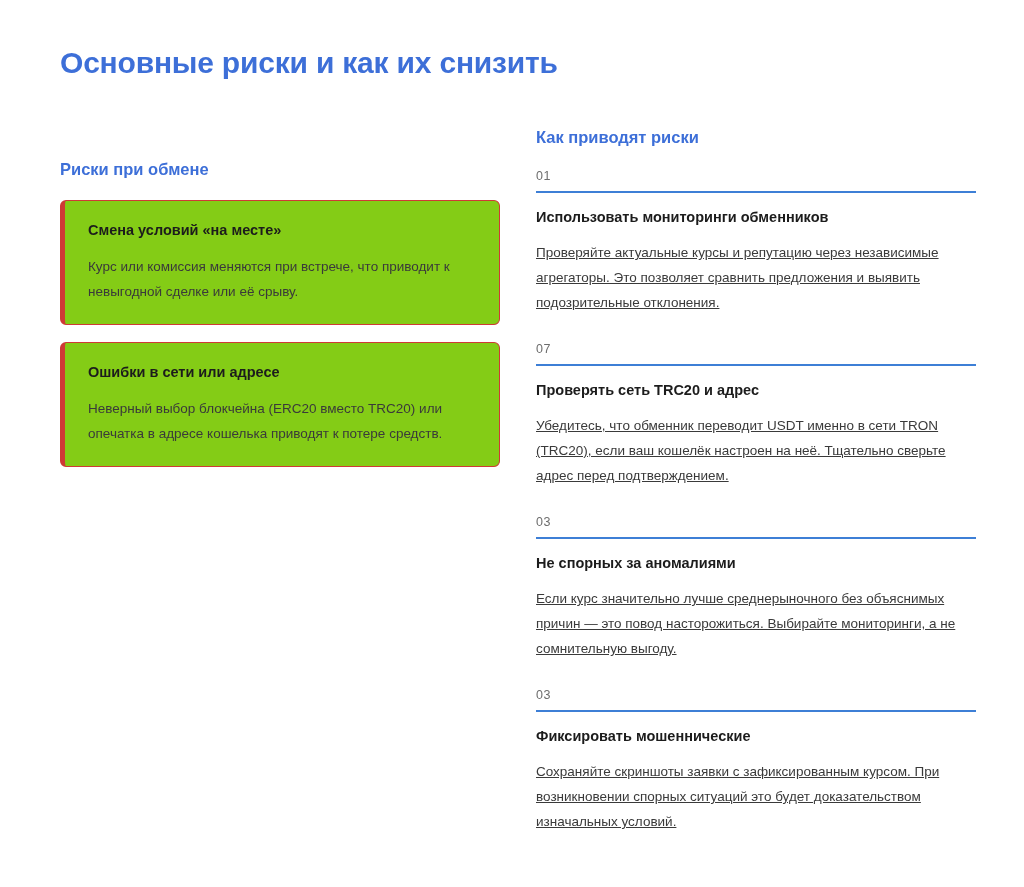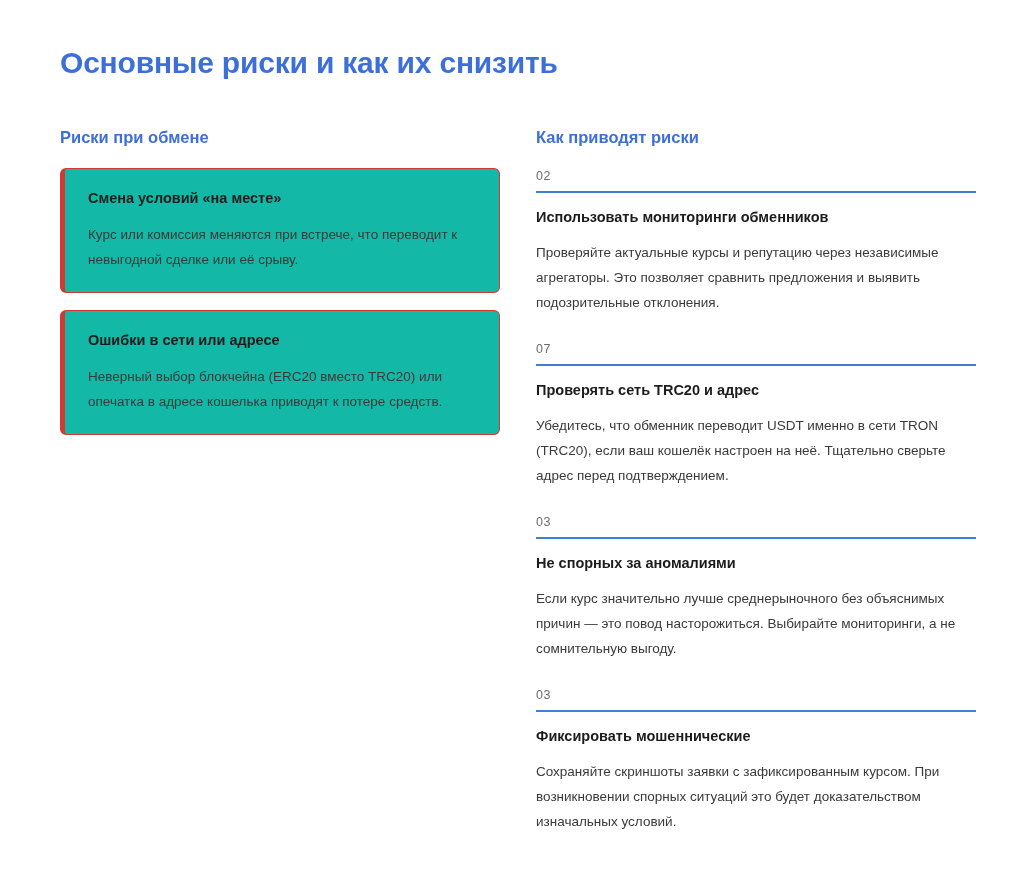--- a/index.html
+++ b/index.html
@@ -34,21 +34,21 @@
     margin-bottom: 44px;
   }
 
   
   .columns {
     display: flex;
     align-items: flex-start;
     gap: 36px;
   }
 
-  .column-left  { width: 440px; flex: 0 0 440px; }
+  .column-left  { width: 440px; flex: 0 0 440px; margin-top: 32px; }
   .column-right { width: 440px; flex: 0 0 440px; }
 
   .section-title {
     font-size: 16.5px;
     line-height: 22px;
     font-weight: bold;
     color: #3d6fd8;
     margin-bottom: 20px;
   }
 
@@ -57,21 +57,21 @@
     display: flex;
     flex-direction: column;
     gap: 17px;
   }
 
   .risk-card {
     position: relative;
     border: 1.5px solid #cf3a35;
     border-left: 5px solid #cf3a35;
     border-radius: 6px;
-    background: #14b8a6;
+    background: #84cc16;
     padding: 19px 31px 20px 23px;
   }
 
   .risk-card-title {
     font-size: 14.5px;
     line-height: 20px;
     font-weight: bold;
     color: #1c1c1c;
     margin-bottom: 14px;
   }
@@ -106,59 +106,60 @@
     line-height: 20px;
     font-weight: bold;
     color: #1c1c1c;
     margin-bottom: 13px;
   }
 
   .step-text {
     font-size: 13.5px;
     line-height: 25px;
     color: #3a3a3a;
+    text-decoration: underline;
   }
 </style>
 </head>
 <body>
 
 <div class="page">
 
   <h1 class="page-title">Основные риски и как их снизить</h1>
 
   <div class="columns">
 
     <div class="column-left">
 
       <h2 class="section-title">Риски при обмене</h2>
 
       <div class="risk-list">
 
         <div class="risk-card">
           <div class="risk-card-title">Смена условий «на месте»</div>
-          <div class="risk-card-text">Курс или комиссия меняются при встрече, что переводит к невыгодной сделке или её срыву.</div>
+          <div class="risk-card-text">Курс или комиссия меняются при встрече, что приводит к невыгодной сделке или её срыву.</div>
         </div>
 
         <div class="risk-card">
           <div class="risk-card-title">Ошибки в сети или адресе</div>
           <div class="risk-card-text">Неверный выбор блокчейна (ERC20 вместо TRC20) или опечатка в адресе кошелька приводят к потере средств.</div>
         </div>
 
 
       </div>
     </div>
 
     <div class="column-right">
 
       <h2 class="section-title">Как приводят риски</h2>
 
       <div class="steps-list">
 
         <div class="step-item">
-          <div class="step-number">02</div>
+          <div class="step-number">01</div>
           <div class="step-title">Использовать мониторинги обменников</div>
           <div class="step-text">Проверяйте актуальные курсы и репутацию через независимые агрегаторы. Это позволяет сравнить предложения и выявить подозрительные отклонения.</div>
         </div>
 
         <div class="step-item">
           <div class="step-number">07</div>
           <div class="step-title">Проверять сеть TRC20 и адрес</div>
           <div class="step-text">Убедитесь, что обменник переводит USDT именно в сети TRON (TRC20), если ваш кошелёк настроен на неё. Тщательно сверьте адрес перед подтверждением.</div>
         </div>
 

